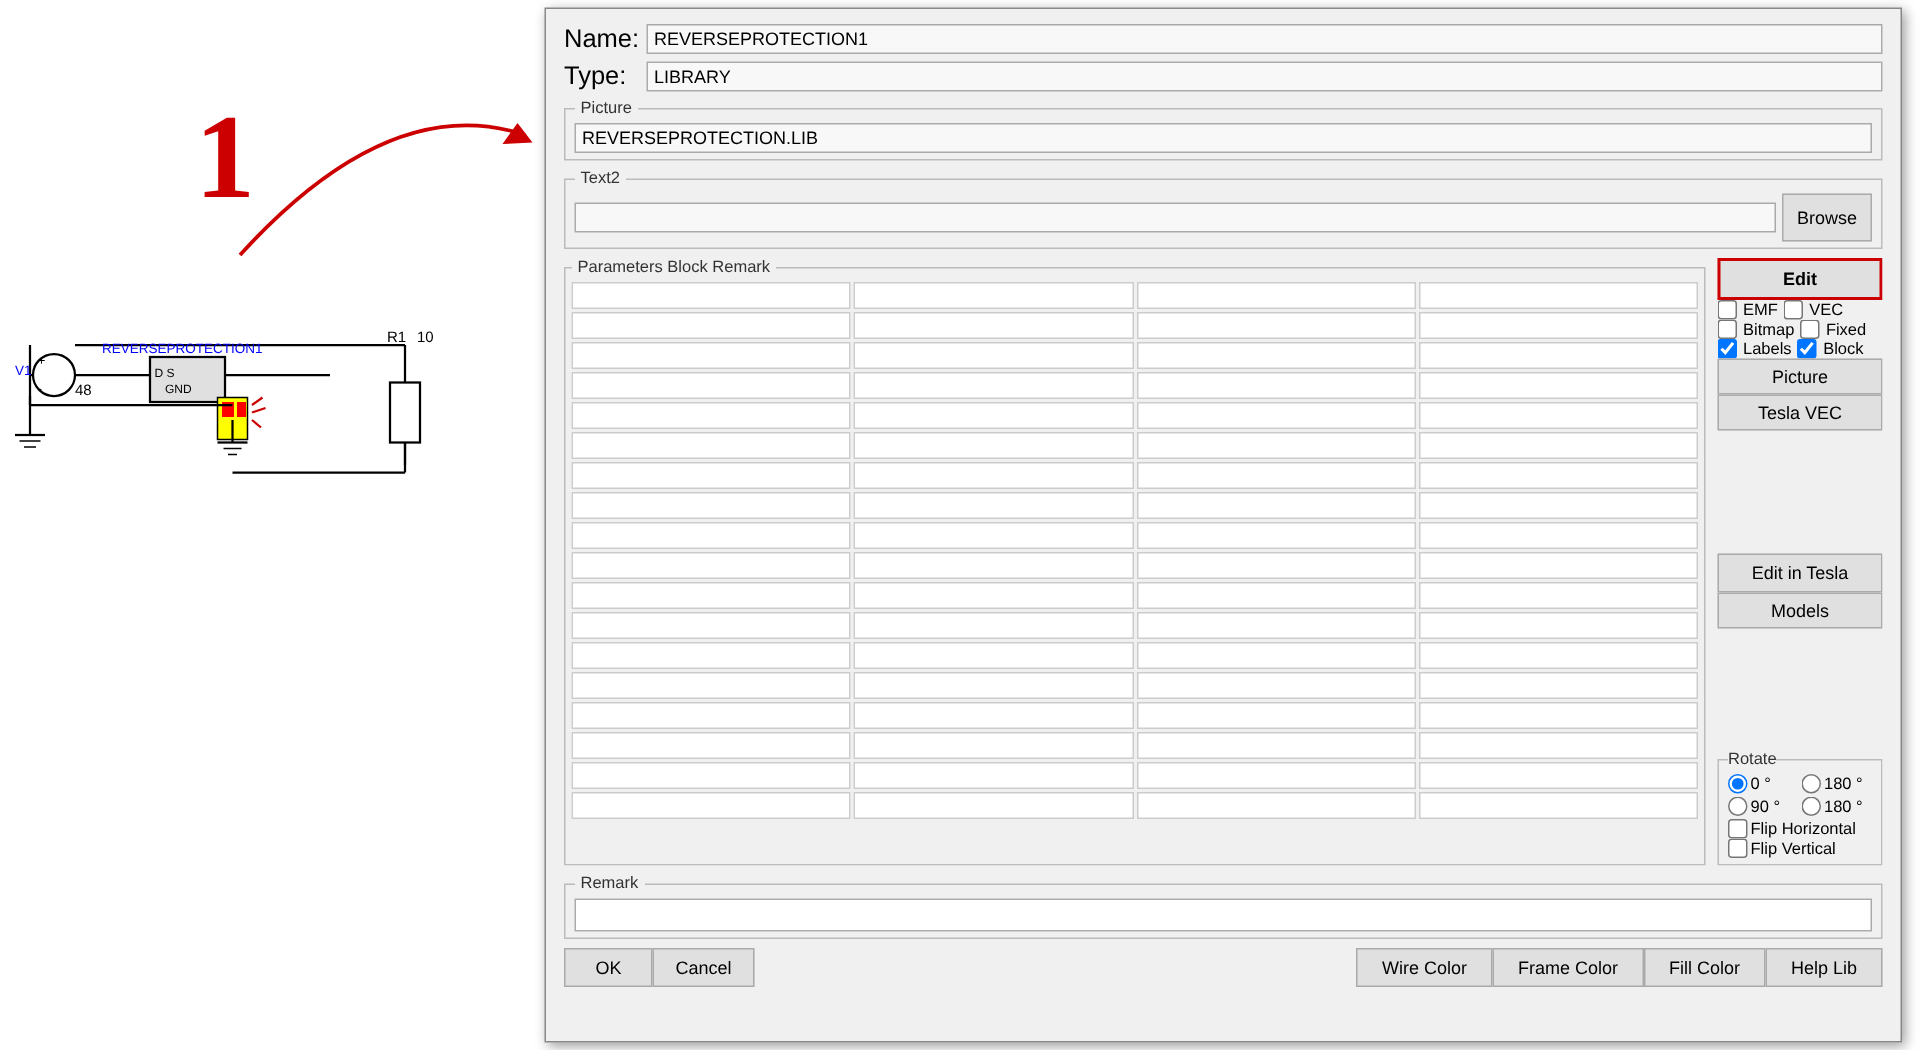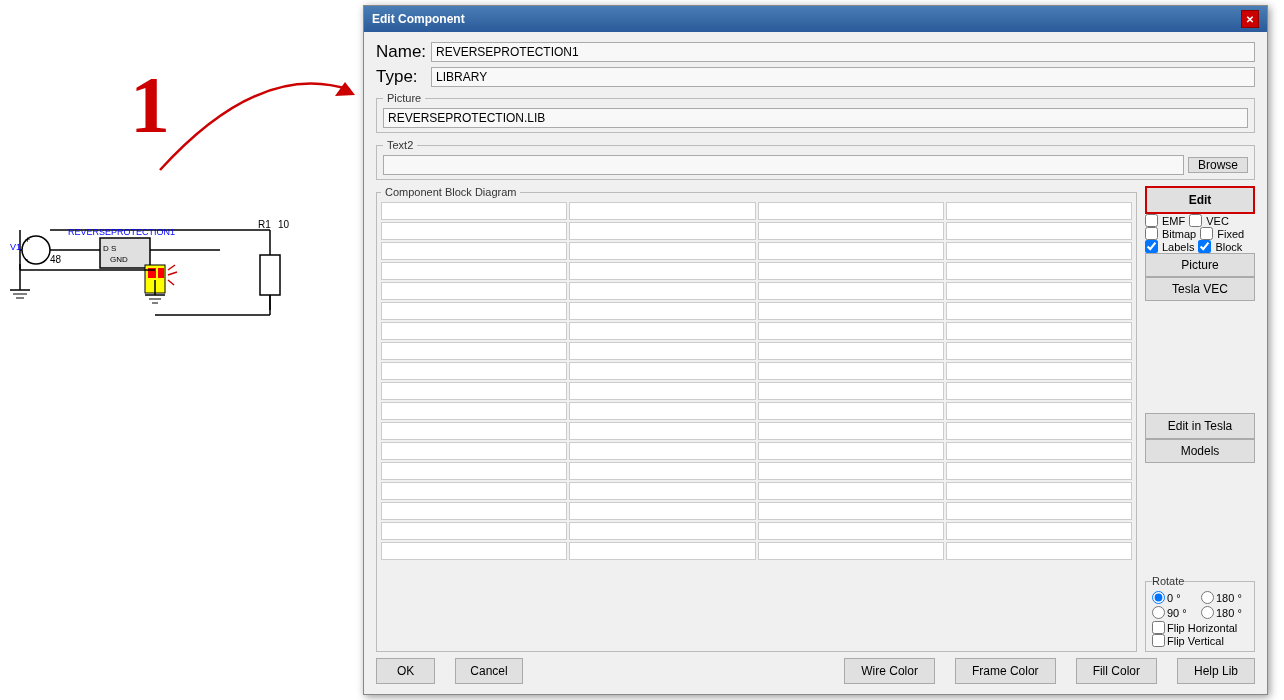--- a/index.html
+++ b/index.html
@@ -137,21 +137,21 @@
       flex: 1;
       height: 20px;
       border: 1px solid #aaa;
       background: #f8f8f8;
       padding: 0 4px;
       font-size: 12px;
     }
 
     .browse-btn {
       width: 60px;
-      height: 16px;
+      height: 32px;
       background: #e0e0e0;
       border: 1px solid #aaa;
       cursor: pointer;
       font-size: 12px;
     }
 
     .main-content {
       display: flex;
       flex: 1;
       gap: 8px;
@@ -256,21 +256,21 @@
       height: 22px;
       border: 1px solid #aaa;
       background: white;
       font-size: 12px;
       padding: 0 4px;
     }
 
     
     .bottom-buttons {
       display: flex;
-      gap: 20px;
+      gap: 0;
       margin-top: 6px;
       justify-content: space-between;
     }
 
     .bottom-btn {
       height: 26px;
       background: #e0e0e0;
       border: 1px solid #aaa;
       cursor: pointer;
       font-size: 12px;
@@ -350,24 +350,20 @@
 
   <line x1="270" y1="80" x2="270" y2="160" stroke="black" stroke-width="1.5"></line>
 
   <rect x="260" y="105" width="20" height="40" stroke="black" stroke-width="1.5" fill="white"></rect>
   <line x1="270" y1="145" x2="270" y2="165" stroke="black" stroke-width="1.5"></line>
   <line x1="155" y1="165" x2="270" y2="165" stroke="black" stroke-width="1.5"></line>
 </svg>
 
 <div class="dialog">
 
-  <div class="dialog-titlebar">
-    <span class="dialog-title">Edit Component</span>
-    <div class="dialog-close-btn">✕</div>
-  </div>
 
   <div class="dialog-body">
 
     <div class="form-row">
       <span class="form-label">Name:</span>
       <input type="text" class="form-input" value="REVERSEPROTECTION1" style="">
     </div>
 
     <div class="form-row">
       <span class="form-label">Type:</span>
@@ -384,21 +380,21 @@
       <div class="text2-row">
         <input type="text" class="text2-input" style="">
         <button class="browse-btn">Browse</button>
       </div>
     </fieldset>
 
     <div class="main-content">
 
       <div class="params-section">
         <fieldset class="params-fieldset">
-          <legend class="params-legend">Component Block Diagram</legend>
+          <legend class="params-legend">Parameters Block Remark</legend>
 
           <div style="display:grid; grid-template-columns: repeat(4,1fr); gap:2px; height: calc(100% - 16px);">
 
             <div style="display:flex; flex-direction:column; gap:2px;">
               <div class="params-cell"></div>
               <div class="params-cell"></div>
               <div class="params-cell"></div>
               <div class="params-cell"></div>
               <div class="params-cell"></div>
               <div class="params-cell"></div>
@@ -542,20 +538,24 @@
             <span>Flip Horizontal</span>
           </div>
           <div class="radio-row">
             <input type="checkbox" style="">
             <span>Flip Vertical</span>
           </div>
         </fieldset>
       </div>
     </div>
 
+    <fieldset class="remark-fieldset">
+      <legend class="remark-legend">Remark</legend>
+      <input type="text" class="remark-input" style="">
+    </fieldset>
 
     <div class="bottom-buttons">
       <button class="bottom-btn ok-btn">OK</button>
       <button class="bottom-btn cancel-btn">Cancel</button>
       <div style="flex:1;"></div>
       <button class="bottom-btn">Wire Color</button>
       <button class="bottom-btn">Frame Color</button>
       <button class="bottom-btn">Fill Color</button>
       <button class="bottom-btn">Help Lib</button>
     </div>

